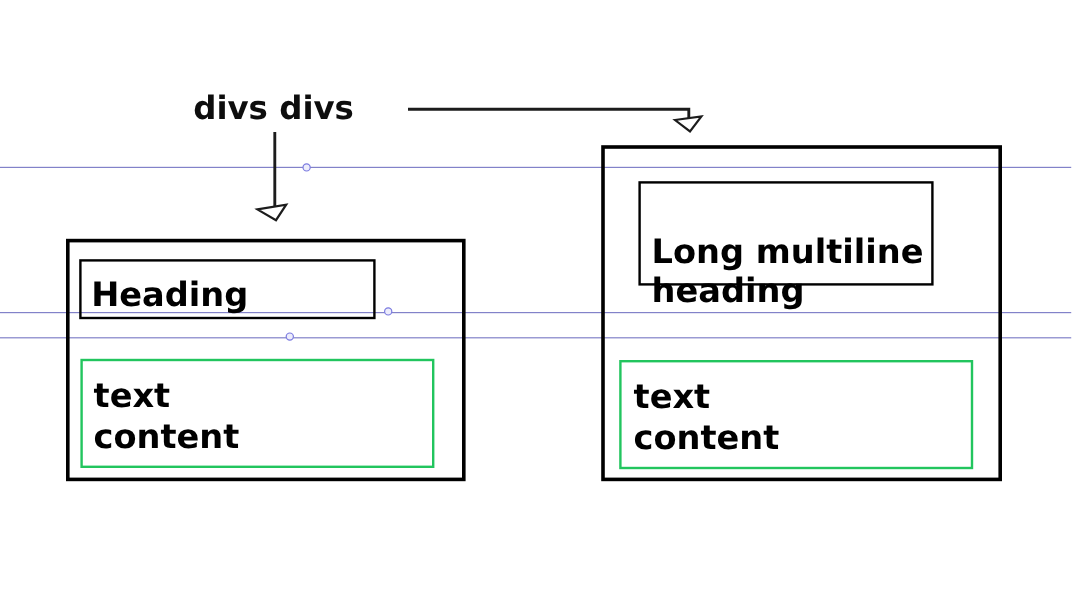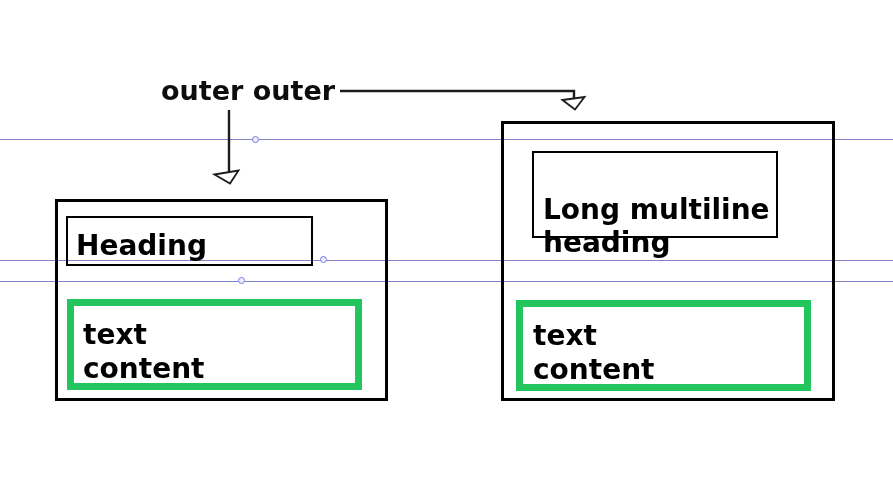--- a/index.html
+++ b/index.html
@@ -61,21 +61,21 @@
 
   .box {
     position: absolute;
     box-sizing: border-box;
     background: transparent;
     color: #000000;
     font-weight: bold;
   }
   .outer-box { border: 3px solid #000000; }
   .heading-box { border: 2px solid #000000; }
-  .thick-inner-box { border: 7px solid #22c55e; }
+  .thick-inner-box { border: 2px solid #22c55e; }
 
   .left-outer   { left: 55px;  top: 199px; width: 333px; height: 202px; }
   .left-heading { left: 66px;  top: 216px; width: 247px; height: 50px;
                   padding: 10px 0 0 8px; font-size: 28px; line-height: 36px; }
   .left-text    { left: 67px;  top: 299px; width: 295px; height: 91px;
                   padding: 12px 0 0 9px; font-size: 28px; line-height: 34px; }
 
   .right-outer   { left: 501px; top: 121px; width: 334px; height: 280px; }
   .right-heading { left: 532px; top: 151px; width: 246px; height: 87px;
                    padding: 40px 0 0 9px; font-size: 28px; line-height: 33px; }
@@ -90,21 +90,21 @@
 <div class="canvas">
 
   <div class="hline hline-1"></div>
   <div class="hline hline-2"></div>
   <div class="hline hline-3"></div>
 
   <div class="dot dot-1"></div>
   <div class="dot dot-2"></div>
   <div class="dot dot-3"></div>
 
-  <div class="annotation-label">outer outer</div>
+  <div class="annotation-label">divs divs</div>
 
   <svg class="arrow-layer" viewBox="0 0 893 498" xmlns="http://www.w3.org/2000/svg">
     <g stroke="#1c1c1c" fill="none">
       <line x1="229" y1="110" x2="229" y2="173" stroke-width="2.4"></line>
       <polygon points="214.5,174.5 238.5,170.5 230,183.5" fill="#ffffff" stroke-width="1.8"></polygon>
     </g>
     <g stroke="#1c1c1c" fill="none">
       <polyline points="340,91 574,91 574,99" stroke-width="2.4"></polyline>
       <polygon points="562.5,100 584.5,97 575,109.5" fill="#ffffff" stroke-width="1.8"></polygon>
     </g>

